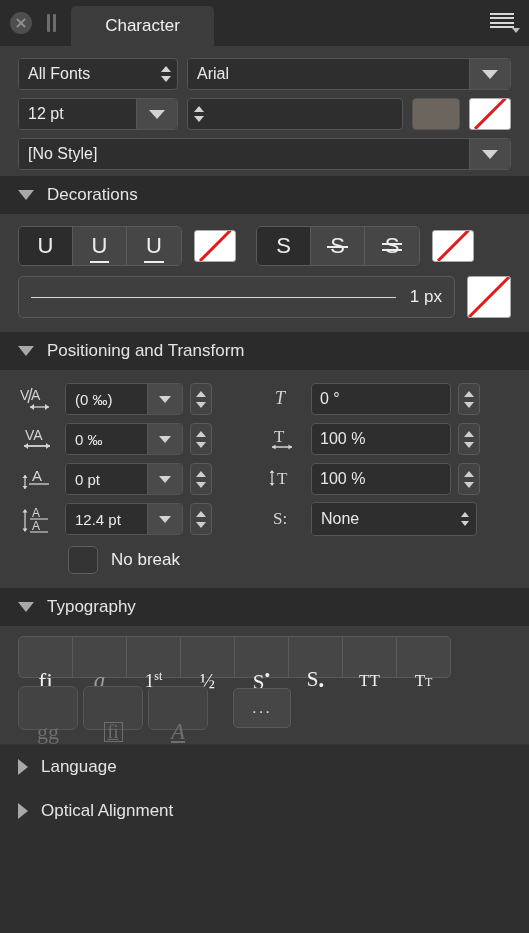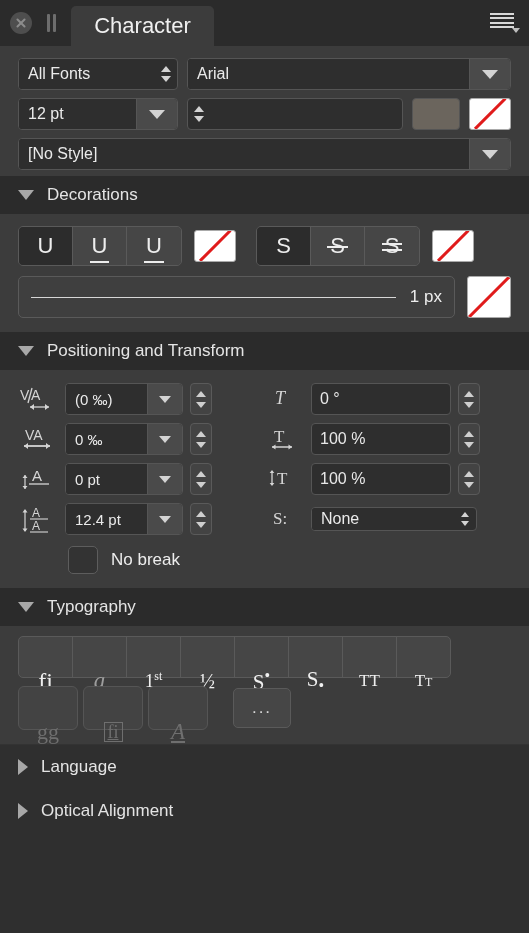--- a/index.html
+++ b/index.html
@@ -22,21 +22,21 @@
   .close-icon:after{transform:rotate(-45deg);}
   .grip-icon{width:12px;height:18px;position:relative;}
   .grip-icon span{position:absolute;top:0;width:3px;height:18px;background:#6d6d6d;border-radius:1px;}
   .grip-icon span:nth-child(1){left:1px;}
   .grip-icon span:nth-child(2){left:7px;}
 
   .tab{
     position:absolute;left:71px;bottom:0;height:40px;min-width:115px;
     background:#3c3c3c;border-radius:5px 5px 0 0;
     display:flex;align-items:center;justify-content:center;
-    font-size:22px;color:#f0f0f0;padding:0 14px;
+    font-size:17px;color:#f0f0f0;padding:0 14px;
   }
   .menu-icon{position:absolute;right:9px;top:11px;width:32px;height:22px;}
   .menu-icon .bars{position:absolute;left:2px;top:2px;width:24px;height:15px;}
   .menu-icon .bars i{display:block;height:2px;background:#d8d8d8;margin-bottom:2.4px;}
   .menu-icon .carat{position:absolute;right:0;bottom:0;width:0;height:0;
     border-left:4.5px solid transparent;border-right:4.5px solid transparent;border-top:5px solid #bdbdbd;}
 
   
   .row{display:flex;align-items:center;}
   .field{
@@ -439,21 +439,21 @@
               <div class="sp-dn"></div>
             </div>
         </div>
 
         <div class="pt-row">
           <div class="pt-ico">
             <svg class="svgi" width="34" height="28" viewBox="0 0 34 28">
               <text x="6" y="19" font-family="Liberation Serif, serif" font-size="17" fill="#d5d5d5">S:</text>
             </svg>
           </div>
-          <div class="combo" style="width:166px;height:24px">
+          <div class="combo" style="width:166px;height:34px">
             <div class="val" style="font-size:16px">None</div>
             <div class="spin-inline">
               <div class="sp-up" style="border-left-width:4px;border-right-width:4px;border-bottom-width:5px"></div>
               <div class="sp-dn" style="border-left-width:4px;border-right-width:4px;border-top-width:5px"></div>
             </div>
           </div>
         </div>
       </div>
     </div>
 

